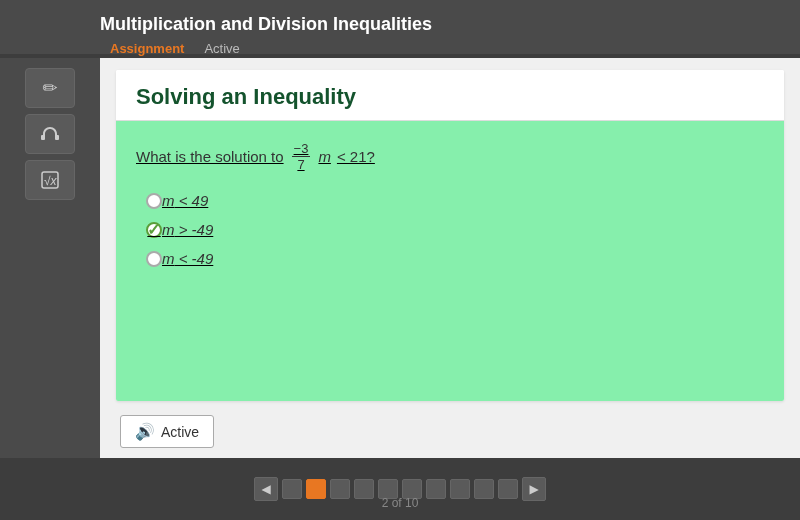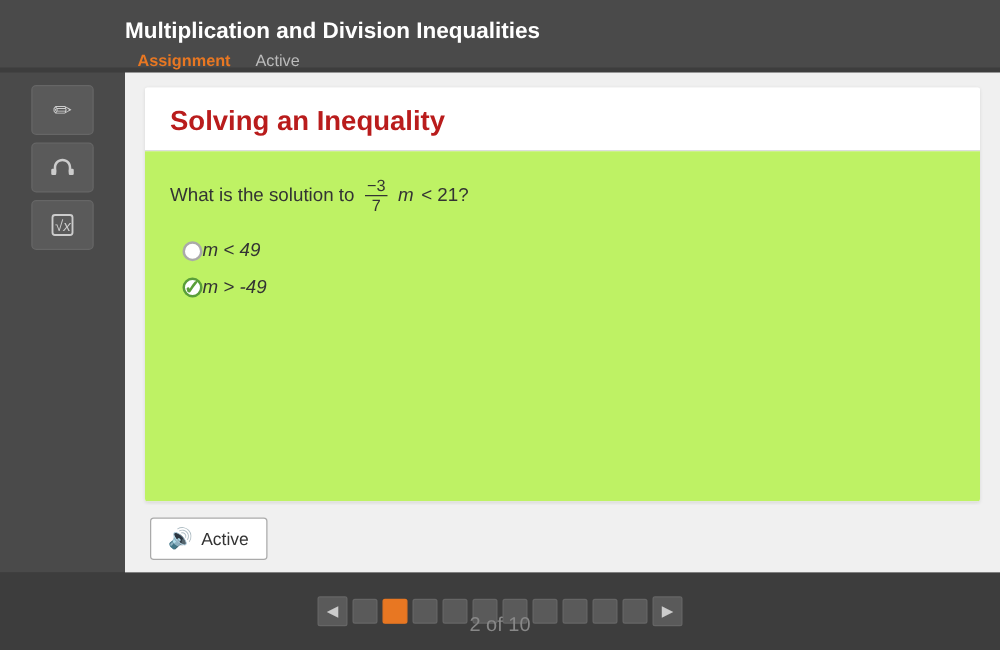--- a/index.html
+++ b/index.html
@@ -90,28 +90,29 @@
       border-radius: 2px;
       overflow: hidden;
       box-shadow: 0 1px 3px rgba(0,0,0,0.1);
     }
     .question-header {
       background: #ffffff;
       padding: 14px 20px 10px 20px;
       border-bottom: 1px solid #ddd;
     }
     .question-title {
-      color: #b91c1c;
+      color: #14532d;
       font-size: 22px;
       font-weight: bold;
     }
     .question-body {
       padding: 20px 20px;
-      background: #bef264;
+      background: #86efac;
       min-height: 280px;
+      text-decoration: underline;
     }
     .question-text {
       font-size: 15px;
       color: #333;
       margin-bottom: 20px;
       display: flex;
       align-items: center;
       gap: 6px;
     }
     .fraction {
@@ -237,21 +238,21 @@
     .nav-dot.active {
       background: #e87722;
       border-color: #e87722;
     }
     .page-info {
       position: absolute;
       bottom: 10px;
       left: 50%;
       transform: translateX(-50%);
       color: #888;
-      font-size: 16px;
+      font-size: 12px;
       white-space: nowrap;
     }
   </style>
 </head>
 <body>
 
 <div class="header">
   <div class="header-title">Multiplication and Division Inequalities</div>
   <div class="header-tabs">
     <div class="header-tab active">Assignment</div>
@@ -300,20 +301,24 @@
         </div>
 
 
         <div class="answer-choice">
           <div class="radio-circle selected-correct">
             <span class="checkmark-icon">✓</span>
           </div>
           <span class="choice-label correct"><i>m</i> &gt; -49</span>
         </div>
 
+        <div class="answer-choice">
+          <div class="radio-circle"></div>
+          <span class="choice-label"><i>m</i> &lt; -49</span>
+        </div>
       </div>
     </div>
   </div>
 </div>
 
 <div class="intro-bar">
   <button class="intro-btn">
     <span class="speaker-icon">🔊</span>
     <span>Active</span>
   </button>

